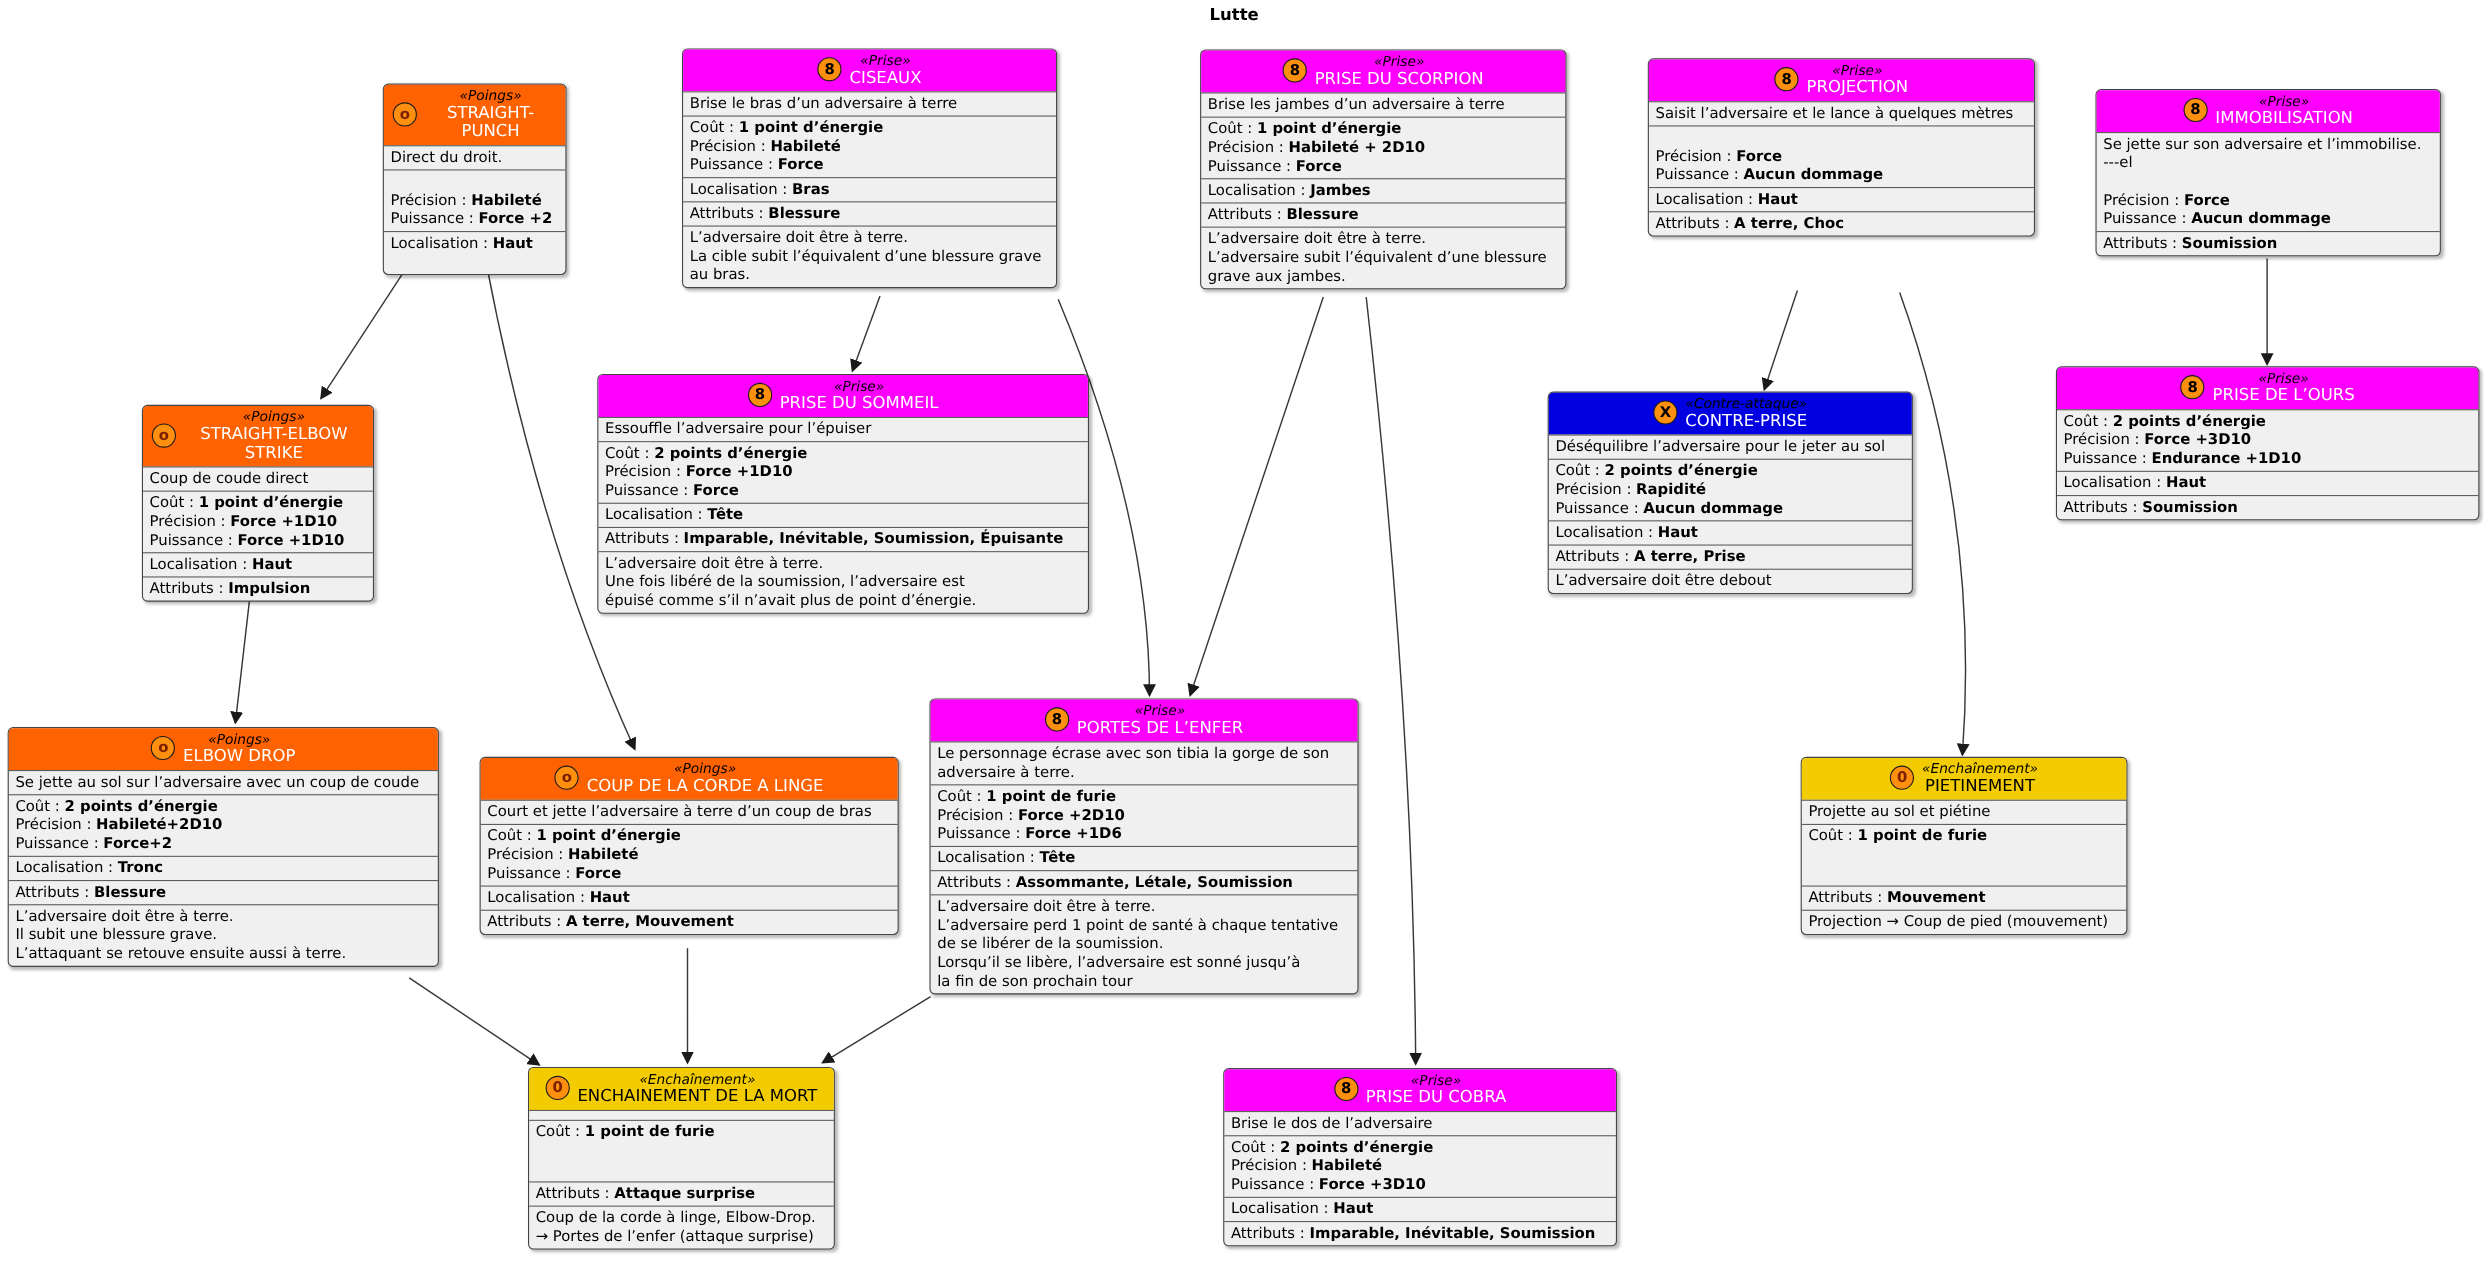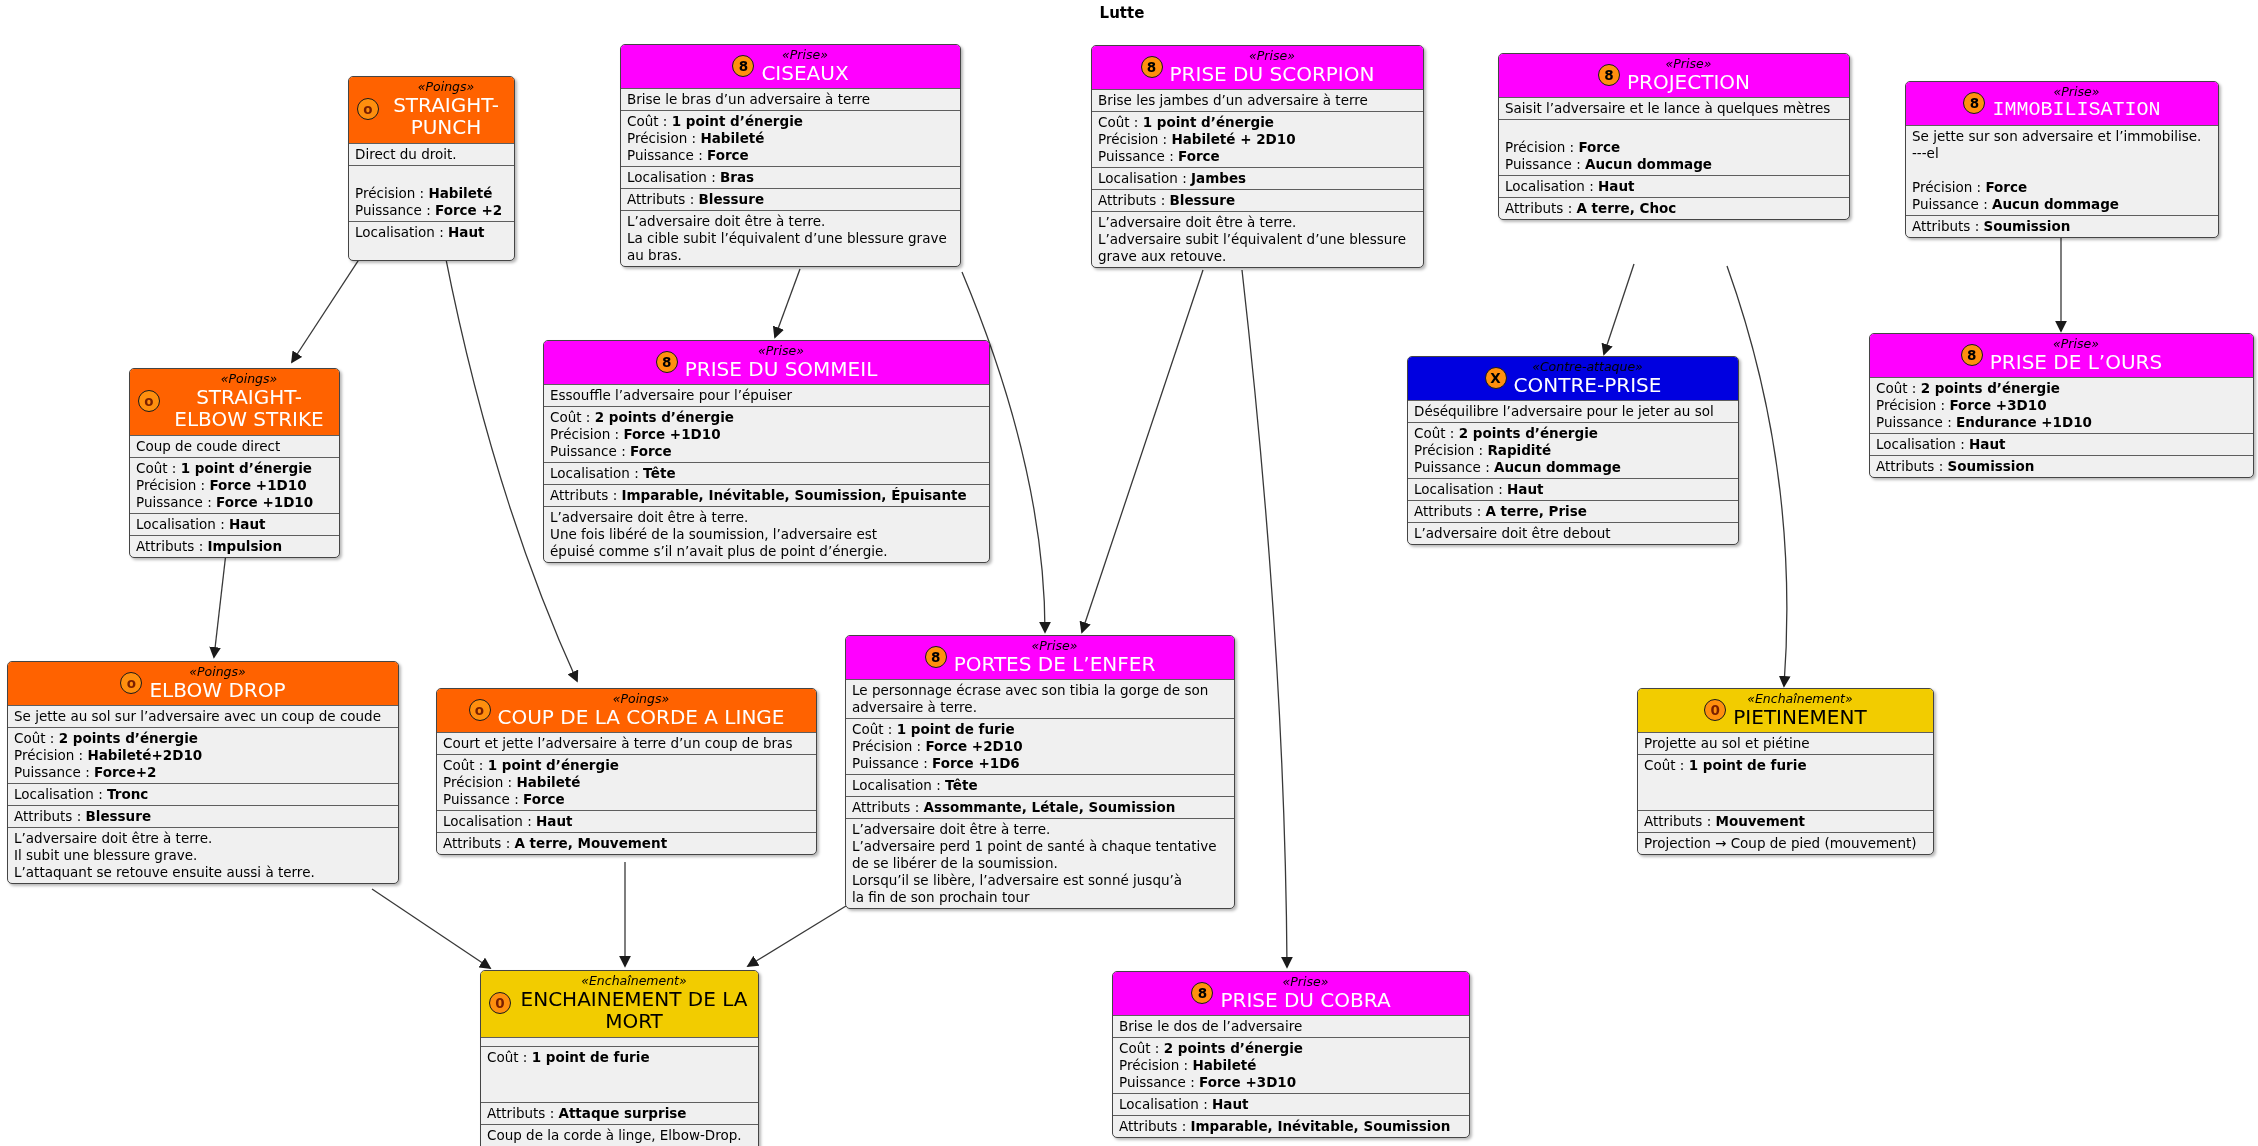--- a/index.html
+++ b/index.html
@@ -12,21 +12,21 @@
         border-radius:5px;box-shadow:2px 2px 3px rgba(0,0,0,.28);
         font-size:13.5px;z-index:2;}
   .hdr{display:flex;align-items:center;justify-content:center;gap:7px;
        padding:3px 8px 4px 8px;border-radius:4px 4px 0 0;}
   .spot{width:22px;height:22px;border-radius:50%;background:#FF8F0E;
         border:1.6px solid #1A1A1A;display:flex;align-items:center;
         justify-content:center;font-weight:bold;font-size:13.5px;flex:0 0 auto;
         box-sizing:border-box;}
   .hcol{text-align:center;line-height:1.12;}
   .stereo{font-style:italic;font-size:12.5px;color:#000;}
-  .cname{font-size:20px;}
+  .cname{font-size:15px;}
   .sec{border-top:1px solid #5E5E5E;padding:2px 6px;line-height:17px;
        white-space:pre;}
   .sec.thin{height:8px;padding:0;}
   .b{font-weight:bold;}
 </style>
 </head>
 <body>
 
 <div id="stage">
   <svg id="edges" width="2258" height="1146">
@@ -81,41 +81,41 @@
         <span class="spot" style="color: rgb(0, 0, 0);">8</span>
         <div class="hcol">
           <div class="stereo">«Prise»</div>
           <div class="cname" style="color: rgb(255, 255, 255);">PRISE DU SCORPION</div>
         </div>
       </div>
       <div class="sec"><div><span>Brise les jambes d’un adversaire à terre</span></div></div>
       <div class="sec"><div><span>Coût : </span><span class="b">1 point d’énergie</span></div><div><span>Précision : </span><span class="b">Habileté + 2D10</span></div><div><span>Puissance : </span><span class="b">Force</span></div></div>
       <div class="sec"><div><span>Localisation : </span><span class="b">Jambes</span></div></div>
       <div class="sec"><div><span>Attributs : </span><span class="b">Blessure</span></div></div>
-      <div class="sec"><div><span>L’adversaire doit être à terre.</span></div><div><span>L’adversaire subit l’équivalent d’une blessure</span></div><div><span>grave aux retouve.</span></div></div>
+      <div class="sec"><div><span>L’adversaire doit être à terre.</span></div><div><span>L’adversaire subit l’équivalent d’une blessure</span></div><div><span>grave aux jambes.</span></div></div>
     </div>
     <div class="card" style="left: 1498px; top: 53px; width: 350px;">
       <div class="hdr" style="background: rgb(255, 0, 255);">
         <span class="spot" style="color: rgb(0, 0, 0);">8</span>
         <div class="hcol">
           <div class="stereo">«Prise»</div>
           <div class="cname" style="color: rgb(255, 255, 255);">PROJECTION</div>
         </div>
       </div>
       <div class="sec"><div><span>Saisit l’adversaire et le lance à quelques mètres</span></div></div>
       <div class="sec"><div>&nbsp;</div><div><span>Précision : </span><span class="b">Force</span></div><div><span>Puissance : </span><span class="b">Aucun dommage</span></div></div>
       <div class="sec"><div><span>Localisation : </span><span class="b">Haut</span></div></div>
       <div class="sec"><div><span>Attributs : </span><span class="b">A terre, Choc</span></div></div>
     </div>
     <div class="card" style="left: 1905px; top: 81px; width: 312px;">
       <div class="hdr" style="background: rgb(255, 0, 255);">
         <span class="spot" style="color: rgb(0, 0, 0);">8</span>
         <div class="hcol">
           <div class="stereo">«Prise»</div>
-          <div class="cname" style="color: rgb(255, 255, 255); font-family: Liberation Mono, monospace;">IMMOBILISATION</div>
+          <div class="cname" style="color: rgb(255, 255, 255);">IMMOBILISATION</div>
         </div>
       </div>
       <div class="sec"><div><span>Se jette sur son adversaire et l’immobilise.</span></div><div><span>---el</span></div><div>&nbsp;</div><div><span>Précision : </span><span class="b">Force</span></div><div><span>Puissance : </span><span class="b">Aucun dommage</span></div></div>
       <div class="sec"><div><span>Attributs : </span><span class="b">Soumission</span></div></div>
     </div>
     <div class="card" style="left: 129px; top: 368px; width: 209px;">
       <div class="hdr" style="background: rgb(255, 98, 0);">
         <span class="spot" style="color: rgb(122, 31, 0);">o</span>
         <div class="hcol">
           <div class="stereo">«Poings»</div>

